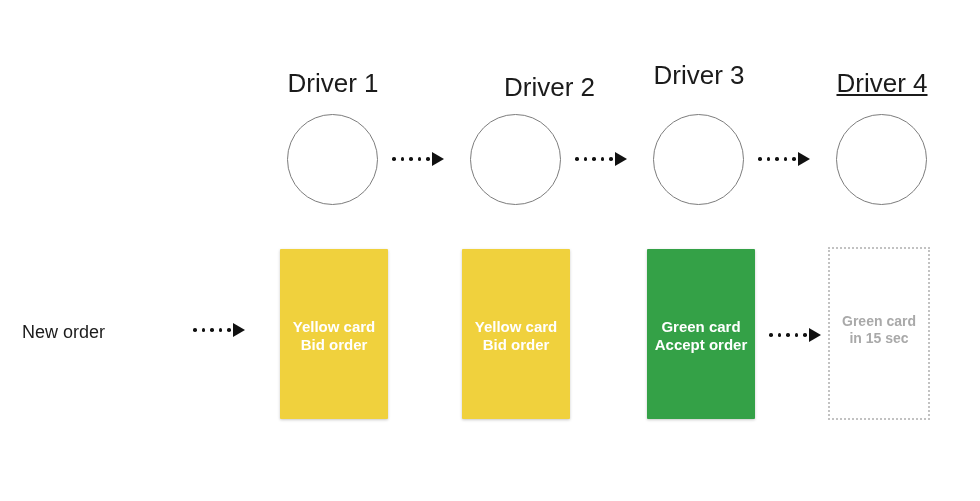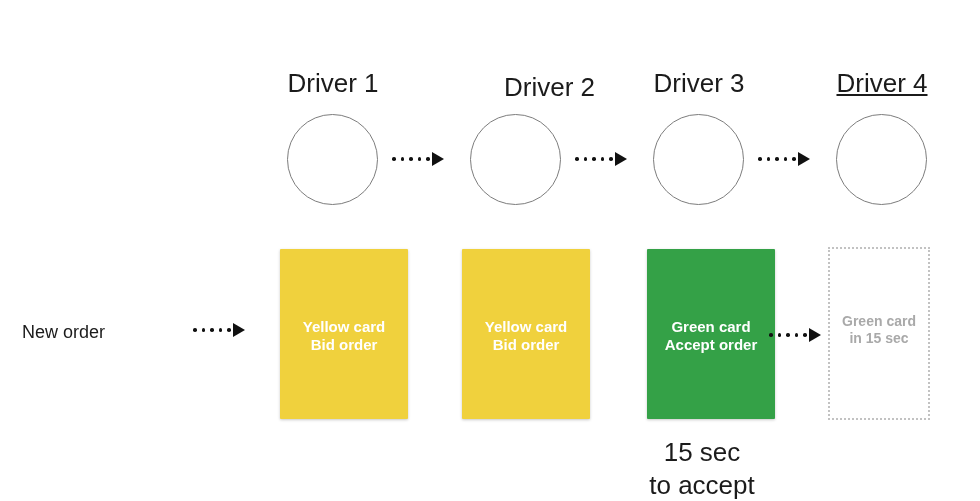--- a/index.html
+++ b/index.html
@@ -55,21 +55,21 @@
     height: 91px;
     border: 1.6px solid #7d7d7d;
     border-radius: 50%;
     box-sizing: border-box;
     background: #ffffff;
   }
 
   
   .card {
     position: absolute;
-    width: 128px;
+    width: 108px;
     height: 170px;
     display: flex;
     align-items: center;
     justify-content: center;
     box-sizing: border-box;
   }
   .card-solid {
     box-shadow: 0 1px 3px rgba(0,0,0,0.22);
     border-radius: 1px;
   }
@@ -122,21 +122,21 @@
     border-left: 12px solid #111111;
   }
 </style>
 </head>
 <body>
 
 <div id="diagram">
 
   <div class="driver-label" style="left:253px; top:40px;">Driver 1</div>
   <div class="driver-label" style="left:435px; top:44px;text-align:right;">Driver 2</div>
-  <div class="driver-label" style="left:619px; top:40px;">Driver 3</div>
+  <div class="driver-label" style="left:619px; top:32px;">Driver 3</div>
   <div class="driver-label" style="left:802px; top:40px;text-decoration:underline;">Driver 4</div>
 
   <div class="driver-circle" style="left:287px; top:86px;"></div>
   <div class="driver-circle" style="left:470px; top:86px;"></div>
   <div class="driver-circle" style="left:653px; top:86px;"></div>
   <div class="driver-circle" style="left:836px; top:86px;"></div>
 
   <div class="arrow" style="left:392px; top:125px;">
     <span class="dots">
       <i></i>
@@ -213,18 +213,14 @@
     <span class="head"></span>
   </div>
 
   <div class="card card-ghost" style="left:828px; top:219px; width:102px; height:173px;">
     <div class="card-text">
       <span>Green card</span><br>
       <span>in 15 sec</span>
     </div>
   </div>
 
-  <div class="caption" style="left:582px; top:408px;">
-    <span>15 sec</span><br>
-    <span>to accept</span>
-  </div>
 
 </div>
 
 </body></html>

